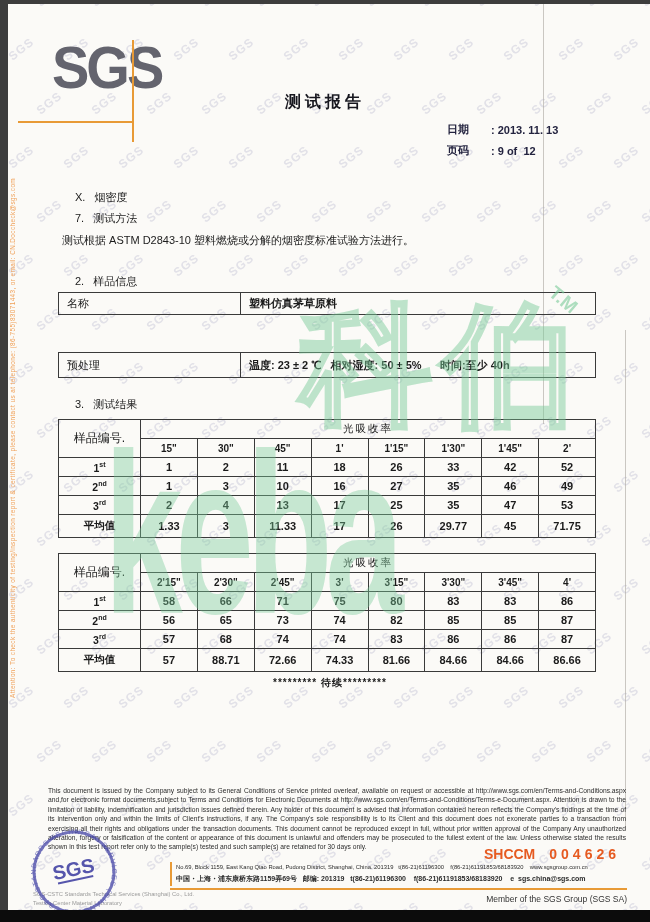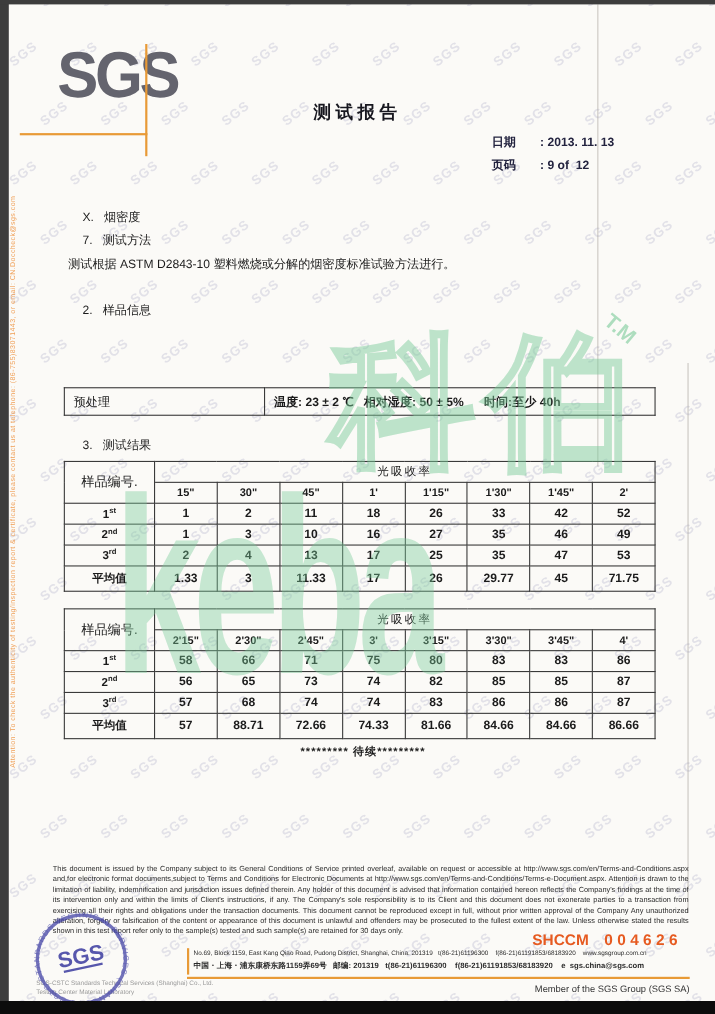--- a/index.html
+++ b/index.html
@@ -347,20 +347,24 @@
     </div>
   </div>
 
   <div class="h-sec" id="sec-x">X.   烟密度</div>
   <div class="h-sec" id="sec-1">7.   测试方法</div>
   <div class="h-sec" id="method-p">测试根据 ASTM D2843-10 塑料燃烧或分解的烟密度标准试验方法进行。</div>
   <div class="h-sec" id="sec-2">2.   样品信息</div>
 
   <table class="info-table">
     <tbody>
+      <tr>
+        <td class="lbl">名称</td>
+        <td class="val">塑料仿真茅草原料</td>
+      </tr>
     </tbody>
   </table>
 
   <table class="info-table" id="pretreat">
     <tbody>
       <tr>
         <td class="lbl">预处理</td>
         <td class="val">温度: 23 ± 2 ℃   相对湿度: 50 ± 5%      时间:至少 40h</td>
       </tr>
     </tbody>

